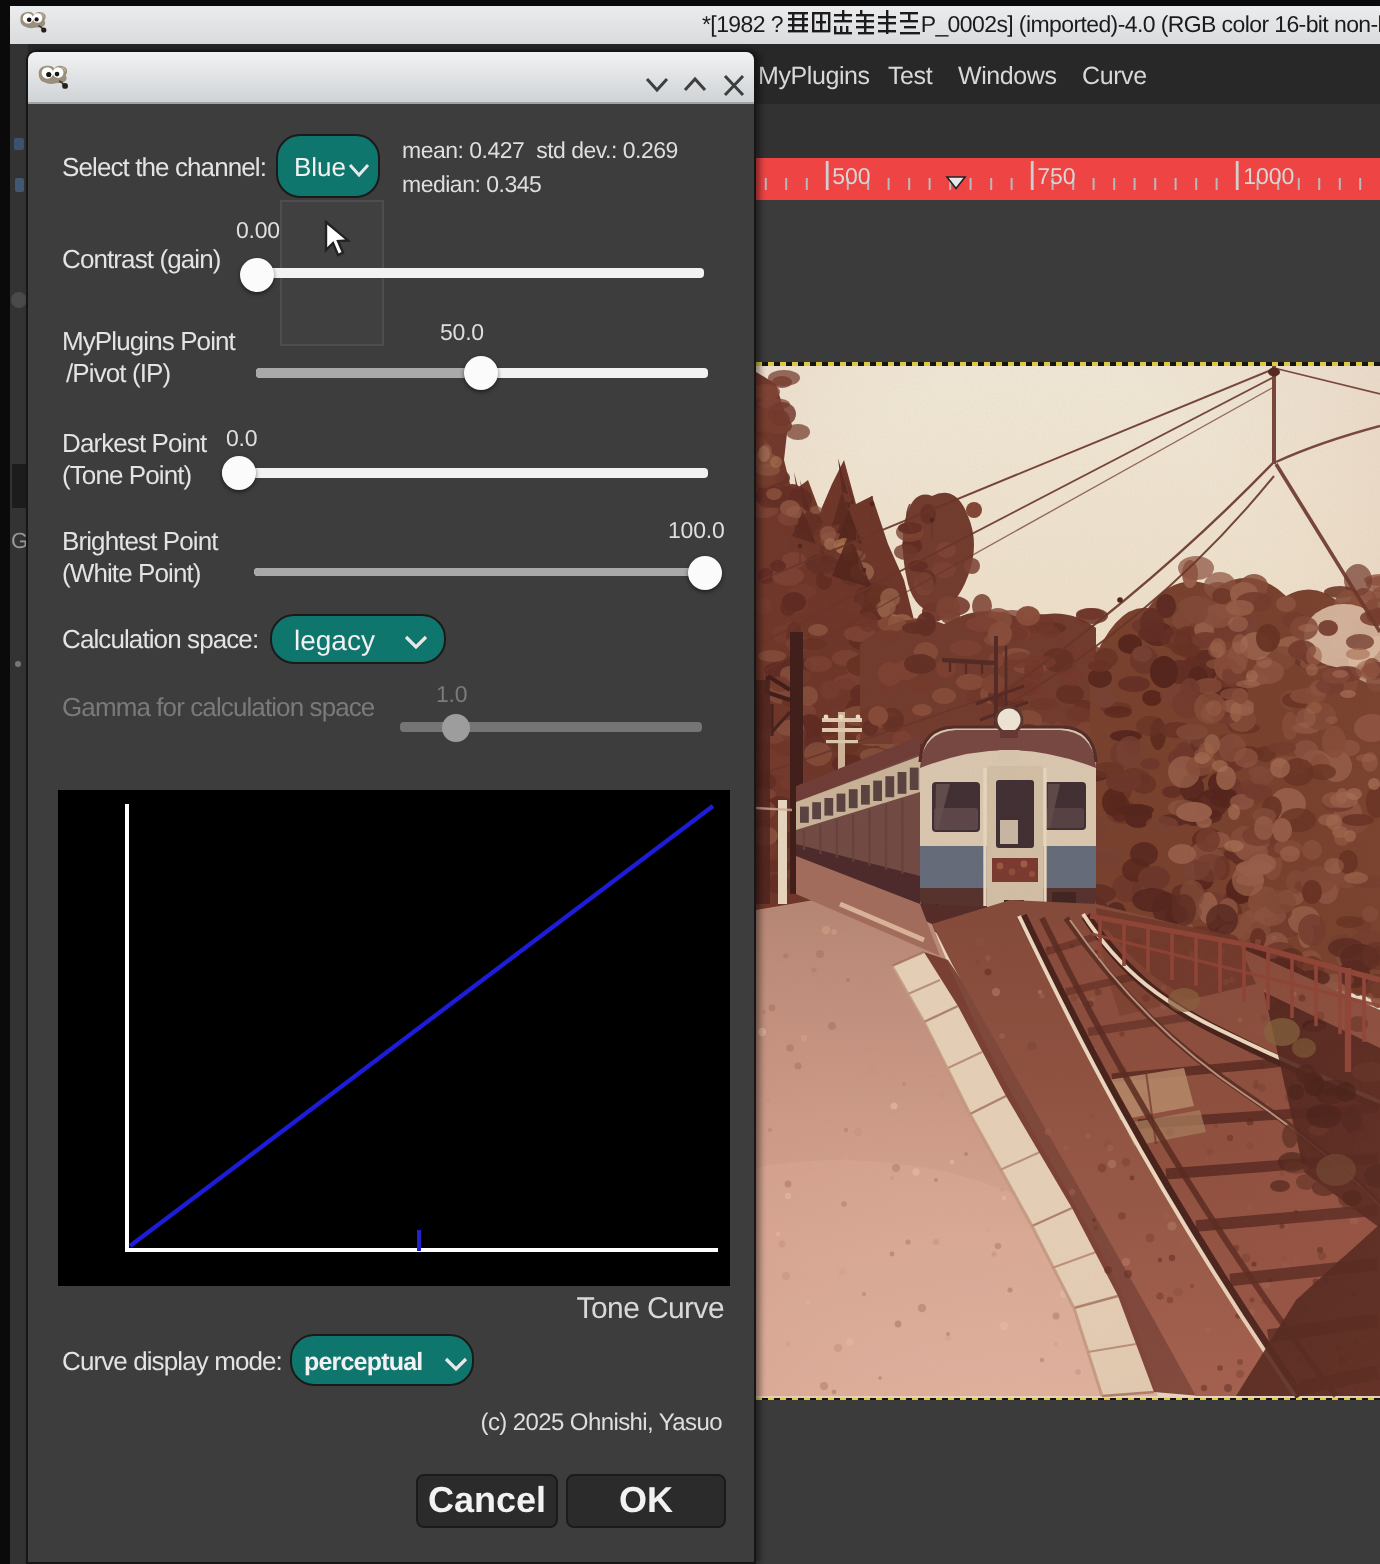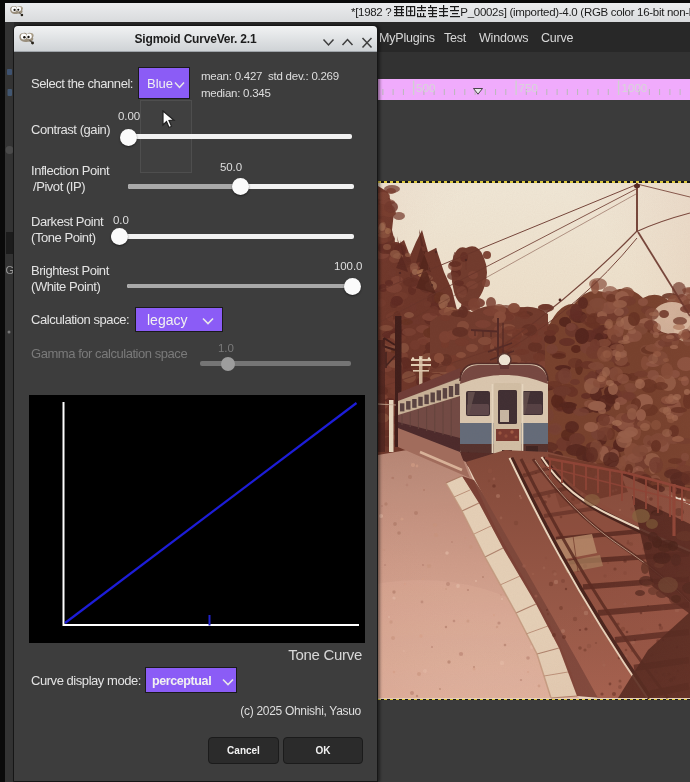--- a/index.html
+++ b/index.html
@@ -4,37 +4,37 @@
 *{margin:0;padding:0;box-sizing:border-box}
 html,body{width:690px;height:782px;overflow:hidden;background:#000;font-family:"Liberation Sans",sans-serif;}
 #stage{position:absolute;left:0;top:0;width:690px;height:782px;overflow:hidden;background:#0a0a0a;}
 .abs{position:absolute}
 
 #topbar{left:5px;top:3px;width:685px;height:19px;background:linear-gradient(#ebecee,#d9dbdd);}
 #toptitle{left:351px;top:5px;width:500px;height:16px;font-size:11.5px;letter-spacing:-0.3px;color:#1b1b1b;white-space:nowrap;}
 #menubar{left:5px;top:22px;width:685px;height:30px;background:#282828;}
 .mitem{position:absolute;top:9px;font-size:12.5px;letter-spacing:-0.2px;color:#d8d8d8;}
 #strip2{left:378px;top:52px;width:312px;height:27px;background:#323232;}
-#ruler{left:378px;top:79px;width:312px;height:21px;background:#f0abfc;}
+#ruler{left:378px;top:79px;width:312px;height:21px;background:#ef4444;}
 #canvas1{left:378px;top:100px;width:312px;height:82px;background:#3b3b3b;}
 .dash{left:378px;width:312px;height:2px;background:repeating-linear-gradient(90deg,#ddc83f 0 3px,#151515 3px 6px);}
 #canvas2{left:378px;top:700px;width:312px;height:82px;background:#3b3b3b;}
 #leftstrip{left:5px;top:22px;width:9px;height:760px;background:#333333;}
 
 #dlg{left:13px;top:25px;width:365px;height:757px;background:#3d3d3d;border:1px solid #161616;border-radius:5px 5px 0 0;box-shadow:2px 0 3px rgba(0,0,0,.45);}
 #dlgtitle{left:0;top:0;width:363px;height:26px;background:linear-gradient(#f1f2f3,#cfd3d6);border-bottom:1px solid #9fa4a9;border-radius:4px 4px 0 0;}
 #dlgtitletext{left:0;top:6px;width:363px;text-align:center;font-size:12px;letter-spacing:-0.2px;font-weight:bold;color:#1c1c1c;}
 .lbl{position:absolute;font-size:13px;letter-spacing:-0.45px;color:#e3e3e3;white-space:nowrap;}
 .dim{color:#7a7a7a !important;}
 .val{position:absolute;font-size:11.5px;letter-spacing:-0.1px;color:#dedede;white-space:nowrap;}
-.btn{position:absolute;background:#8b5cf6;border:1px solid #1a1a1a;border-radius:0;color:#f1f1f1;}
+.btn{position:absolute;background:#0f766e;border:1px solid #1a1a1a;border-radius:12px;color:#f1f1f1;}
 .track{position:absolute;height:4.5px;border-radius:2px;background:#f2f2f2;}
 .tfill{position:absolute;height:4.5px;border-radius:2px;background:#a9a9a9;}
 .knob{position:absolute;width:17px;height:17px;border-radius:50%;background:#fbfbfb;box-shadow:0 1px 2px rgba(0,0,0,.5);}
-.abtn{position:absolute;background:#2b2b2b;border:1px solid #1b1b1b;border-radius:4px;color:#f2f2f2;font-size:10px;font-weight:bold;text-align:center;}
+.abtn{position:absolute;background:#2b2b2b;border:1px solid #1b1b1b;border-radius:4px;color:#f2f2f2;font-size:18px;font-weight:bold;text-align:center;}
 </style></head>
 <body>
 <div id="stage">
 
   <div class="abs" id="topbar"></div>
   <svg class="abs" style="left:8px;top:4px" width="17" height="14" viewBox="0 0 17 14">
       <path d="M2.2 6.5 Q1.5 2.5 5.5 2 Q8 1.6 9 3.2 Q10.5 1.2 13.5 2.4 Q15.8 3.6 14.2 6.2 Q15.5 8.6 12.5 9.6 L9.8 9.8 Q6.8 10.6 4.6 9.4 Q2.5 8.6 2.2 6.5 Z" fill="#9a8f7d"></path>
       <circle cx="6" cy="5.2" r="2.6" fill="#fdfdfd"></circle>
       <circle cx="10.8" cy="5" r="2.4" fill="#fdfdfd"></circle>
       <circle cx="6.6" cy="5.9" r="1.15" fill="#17130e"></circle>
@@ -1350,21 +1350,20 @@
       <rect x="2.5" y="67" width="4.5" height="7" rx="1" fill="#4f74a6" opacity="0.55"></rect>
       <circle cx="4.5" cy="128" r="4" fill="#4a4a4a"></circle>
       <rect x="1" y="210" width="8" height="22" fill="#1c1c1c"></rect>
       <text x="0.5" y="252" font-size="11" fill="#9a9a9a" font-family="Liberation Sans">G</text>
       <circle cx="4" cy="310" r="1.5" fill="#777"></circle>
     </svg>
   </div>
 
   <div class="abs" id="dlg">
     <div class="abs" id="dlgtitle"></div>
-    <div class="abs" id="dlgtitletext">Sigmoid CurveVer. 2.1</div>
     <svg class="abs" style="left:307px;top:9px" width="58" height="14" viewBox="0 0 58 14" fill="none" stroke="#3e3e3e" stroke-width="1.5">
       <path d="M2.5 4.5 L7.5 10 L12.5 4.5"></path>
       <path d="M21.5 10 L26.5 4.5 L31.5 10"></path>
       <path d="M41.5 3 L50.5 12.5 M50.5 3 L41.5 12.5"></path>
     </svg>
     <svg class="abs" style="left:3px;top:4px" width="19" height="17" viewBox="0 0 17 14">
         <path d="M2.2 6.5 Q1.5 2.5 5.5 2 Q8 1.6 9 3.2 Q10.5 1.2 13.5 2.4 Q15.8 3.6 14.2 6.2 Q15.5 8.6 12.5 9.6 L9.8 9.8 Q6.8 10.6 4.6 9.4 Q2.5 8.6 2.2 6.5 Z" fill="#9a8f7d"></path>
         <circle cx="6" cy="5.2" r="2.6" fill="#fdfdfd"></circle>
         <circle cx="10.8" cy="5" r="2.4" fill="#fdfdfd"></circle>
         <circle cx="6.6" cy="5.9" r="1.15" fill="#17130e"></circle>
@@ -1387,21 +1386,21 @@
     <svg class="abs" style="left:148px;top:84px" width="14" height="20" viewBox="0 0 14 20">
         <path d="M1 1 L1 15 L4.5 11.5 L7 17.5 L9.5 16.3 L7 10.5 L12 10.2 Z" fill="#fff" stroke="#222" stroke-width="1.2"></path>
       </svg>
 
     <div class="val" style="left:104px;top:84px">0.00</div>
     <div class="lbl" style="left:17px;top:96px">Contrast (gain)</div>
     <div class="track" style="left:114px;top:108.3px;width:224px"></div>
     <div class="knob" style="left:106px;top:102.5px"></div>
 
     <div class="val" style="left:206px;top:134.5px">50.0</div>
-    <div class="lbl" style="left:17px;top:137px">Inflection Point</div>
+    <div class="lbl" style="left:17px;top:137px">MyPlugins Point</div>
     <div class="lbl" style="left:19px;top:153px">/Pivot (IP)</div>
     <div class="track" style="left:114px;top:158px;width:226px"></div>
     <div class="tfill" style="left:114px;top:158px;width:113px"></div>
     <div class="knob" style="left:217.5px;top:152px"></div>
 
     <div class="val" style="left:99px;top:188px">0.0</div>
     <div class="lbl" style="left:17px;top:188px">Darkest Point</div>
     <div class="lbl" style="left:17px;top:204px">(Tone Point)</div>
     <div class="track" style="left:97px;top:208px;width:243px"></div>
     <div class="knob" style="left:97px;top:202px"></div>

